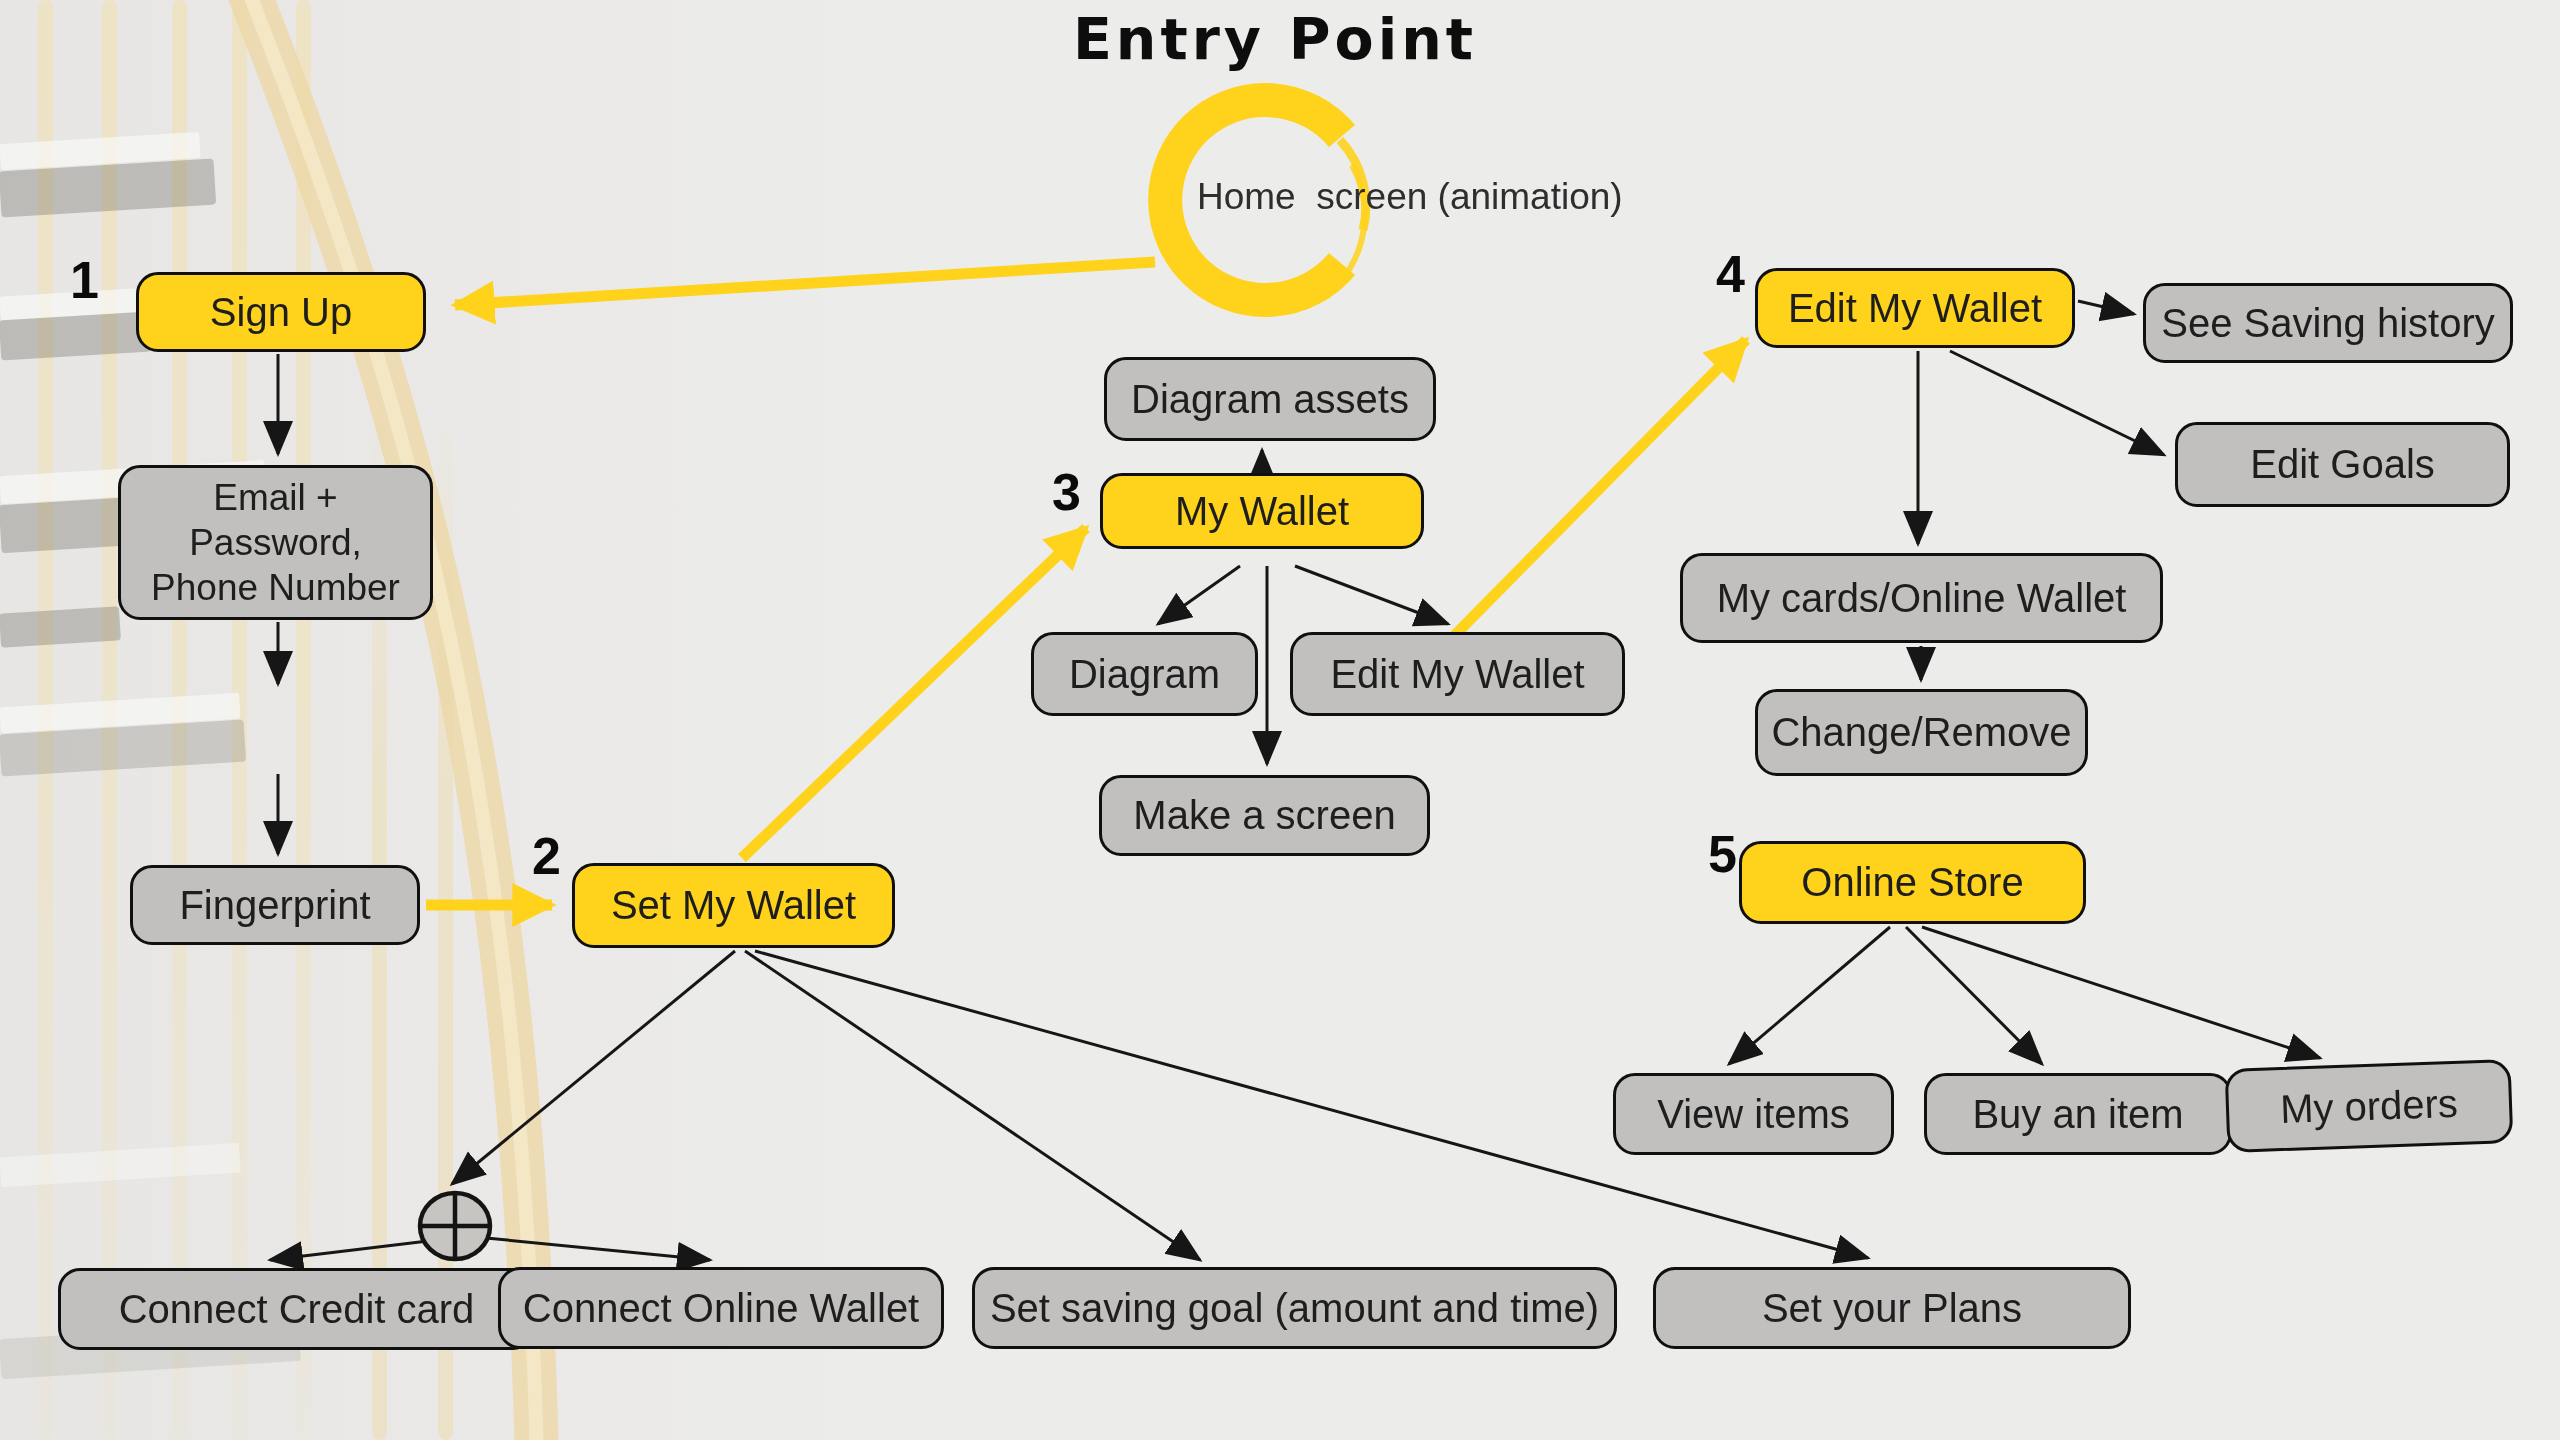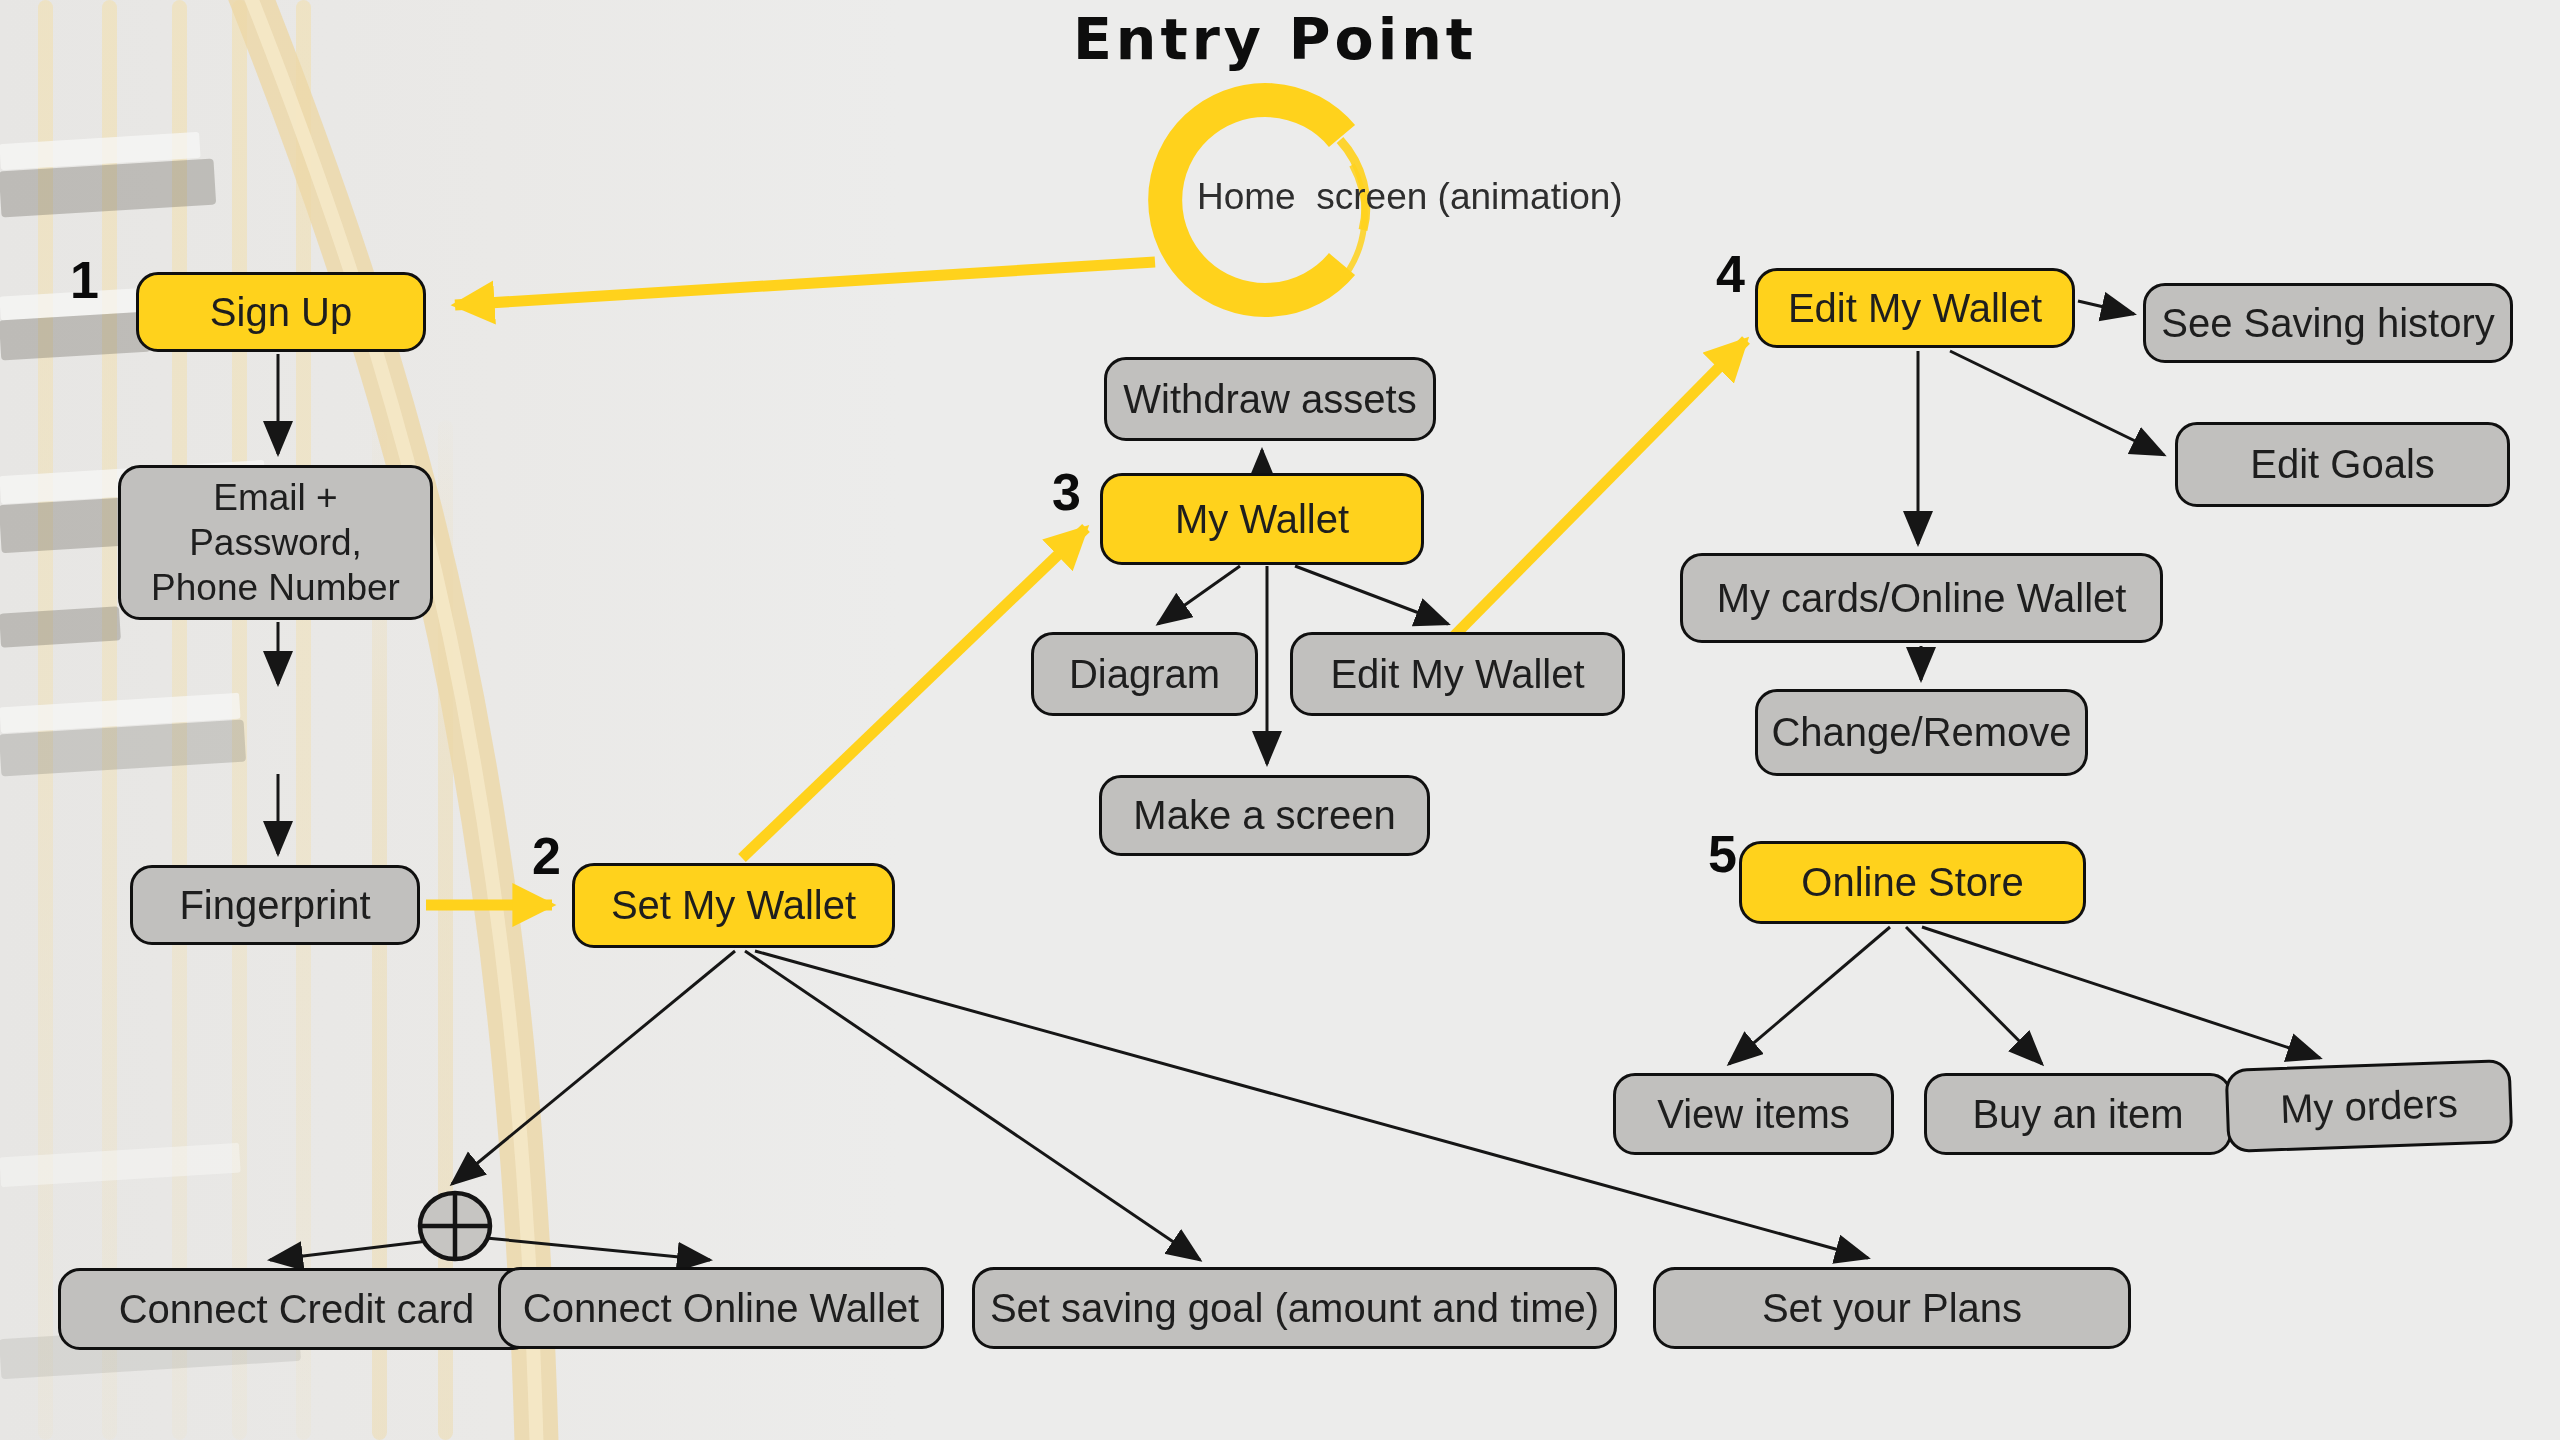--- a/index.html
+++ b/index.html
@@ -134,27 +134,27 @@
   <div id="home-label">Home  screen (animation)</div>
 
   <div class="num" style="left:70px;top:250px">1</div>
   <div class="num" style="left:532px;top:826px">2</div>
   <div class="num" style="left:1052px;top:462px">3</div>
   <div class="num" style="left:1716px;top:244px">4</div>
   <div class="num" style="left:1708px;top:824px">5</div>
 
   <div class="node yellow" style="left:136px;top:272px;width:290px;height:80px">Sign Up</div>
   <div class="node yellow" style="left:572px;top:863px;width:323px;height:85px">Set My Wallet</div>
-  <div class="node yellow" style="left:1100px;top:473px;width:324px;height:92px">My Wallet</div>
+  <div class="node yellow" style="left:1100px;top:473px;width:324px;height:76px">My Wallet</div>
   <div class="node yellow" style="left:1755px;top:268px;width:320px;height:80px">Edit My Wallet</div>
   <div class="node yellow" style="left:1739px;top:841px;width:347px;height:83px">Online Store</div>
 
   <div class="node gray" style="left:118px;top:465px;width:315px;height:155px;font-size:37px">Email + Password, Phone Number</div>
   <div class="node gray" style="left:130px;top:865px;width:290px;height:80px">Fingerprint</div>
-  <div class="node gray" style="left:1104px;top:357px;width:332px;height:84px">Withdraw assets</div>
+  <div class="node gray" style="left:1104px;top:357px;width:332px;height:84px">Diagram assets</div>
   <div class="node gray" style="left:1031px;top:632px;width:227px;height:84px">Diagram</div>
   <div class="node gray" style="left:1290px;top:632px;width:335px;height:84px">Edit My Wallet</div>
   <div class="node gray" style="left:1099px;top:775px;width:331px;height:81px">Make a screen</div>
   <div class="node gray" style="left:2143px;top:283px;width:370px;height:80px">See Saving history</div>
   <div class="node gray" style="left:2175px;top:422px;width:335px;height:85px">Edit Goals</div>
   <div class="node gray" style="left:1680px;top:553px;width:483px;height:90px">My cards/Online Wallet</div>
   <div class="node gray" style="left:1755px;top:689px;width:333px;height:87px">Change/Remove</div>
   <div class="node gray" style="left:1613px;top:1073px;width:281px;height:82px">View items</div>
   <div class="node gray" style="left:1924px;top:1073px;width:308px;height:82px">Buy an item</div>
   <div class="node gray" style="left:2226px;top:1064px;width:286px;height:84px;transform:rotate(-2deg)">My orders</div>

